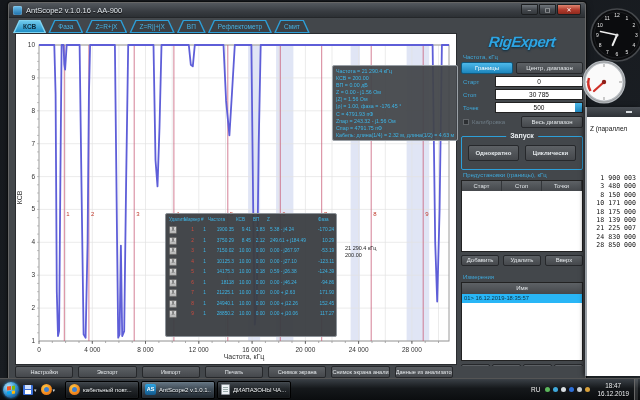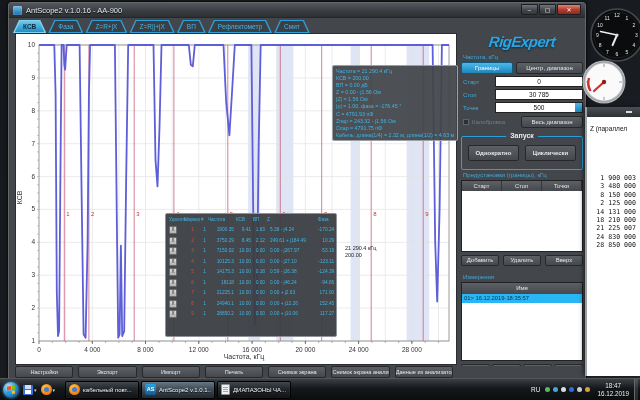--- a/index.html
+++ b/index.html
@@ -527,23 +527,23 @@
 
   <div class="docwin">
     <div class="docbar">
         <i></i>
       </div>
     <div class="docfrag">Z (параллел</div>
     <div class="docvals" id="docvals">
         <div>1 900 003</div>
         <div>3 480 000</div>
         <div>8 150 000</div>
-        <div>2 125 000</div>
-        <div>14 131 000</div>
-        <div>18 210 000</div>
+        <div>10 171 000</div>
+        <div>18 175 000</div>
+        <div>18 139 000</div>
         <div>21 225 007</div>
         <div>24 830 000</div>
         <div>28 850 000</div>
       </div>
   </div>
 
   <div class="taskbar">
     <div class="orb">
       <span class="flag">
         <i style="background:#f35325"></i>

